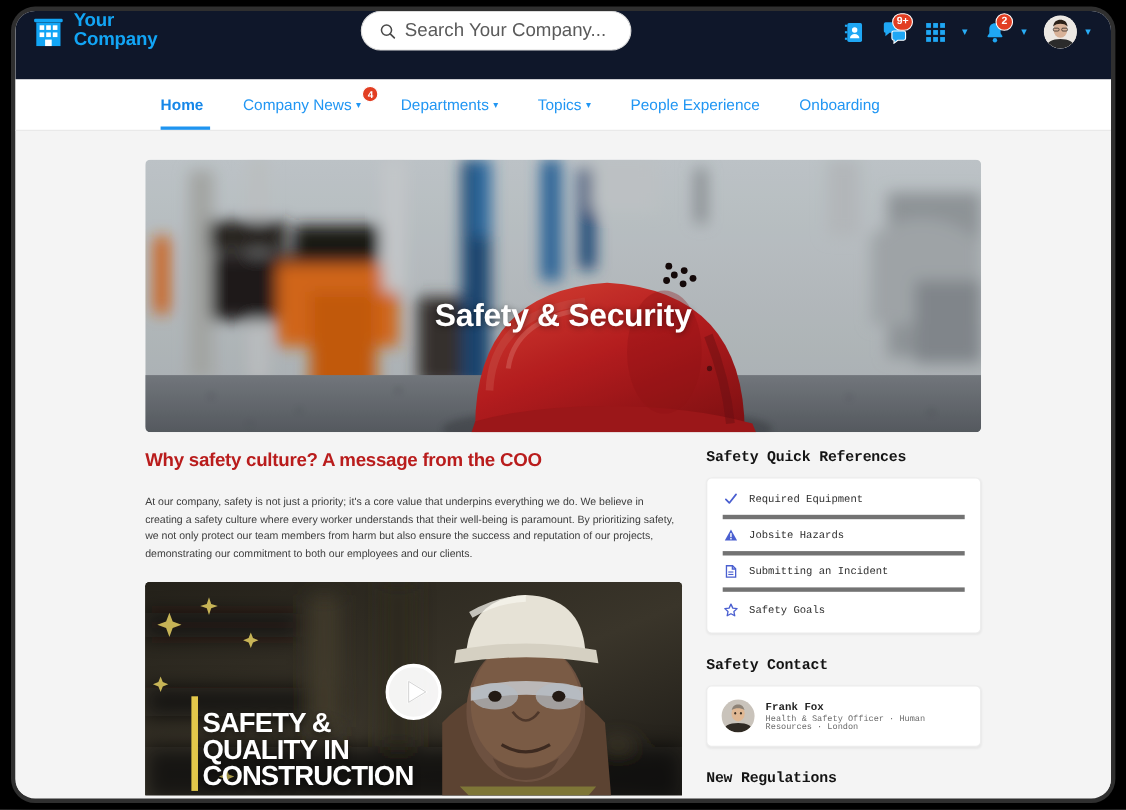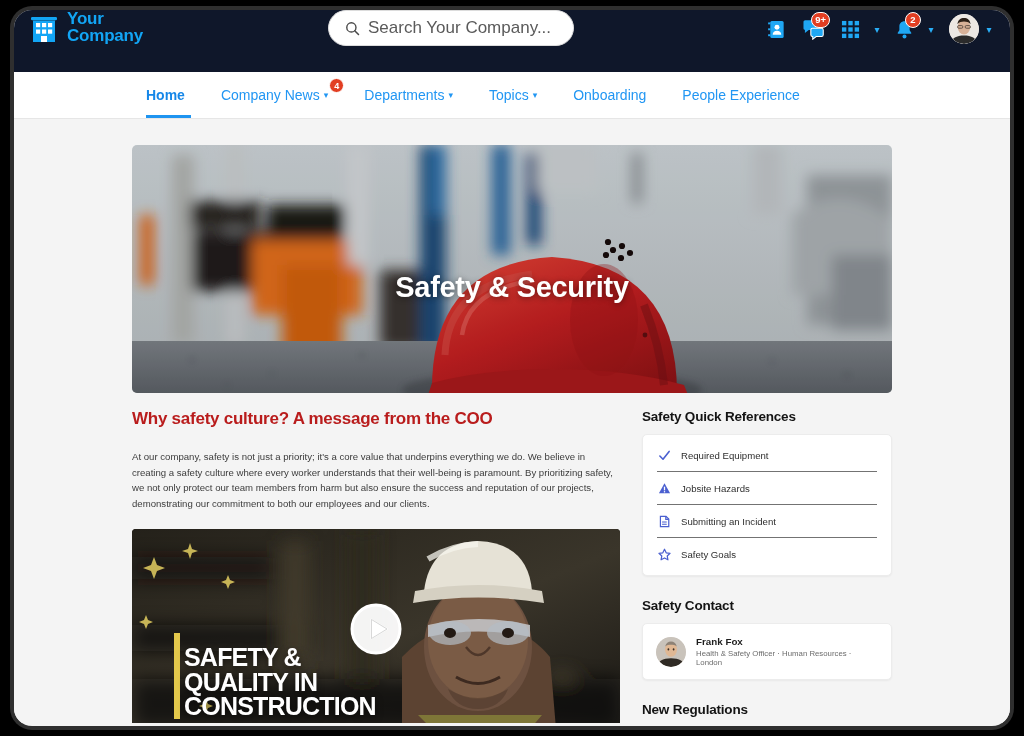--- a/index.html
+++ b/index.html
@@ -177,21 +177,21 @@
     color: #ffffff;
     font-size: 29px;
     font-weight: bold;
     letter-spacing: -0.3px;
     text-shadow: 0 1px 6px rgba(0,0,0,0.45);
   }
 
   
   .cols { display: flex; gap: 22px; margin-top: 16px; }
   .col-main { width: 488px; flex: 0 0 488px; }
-  .col-side { width: 250px; flex: 0 0 250px; }
+  .col-side { width: 250px; flex: 0 0 250px; font-family: Liberation Mono, monospace; }
 
   .article-title {
     font-size: 17px;
     font-weight: bold;
     color: #b91c1c;
     letter-spacing: -0.25px;
     margin-bottom: 20px;
   }
   .article-body {
     font-size: 9.6px;
@@ -245,21 +245,21 @@
   .card {
     background: #ffffff;
     border-radius: 5px;
     border: 1px solid #ececec;
     box-shadow: 0 1px 2px rgba(0,0,0,0.05);
   }
   .qr-list { padding: 4px 14px; }
   .qr-item {
     display: flex; align-items: center; gap: 10px;
     height: 33px;
-    border-bottom: 1px solid #737373;
+    border-bottom: 4px solid #737373;
     cursor: pointer;
   }
   .qr-item:last-child { border-bottom: none; }
   .qr-label { font-size: 9.6px; color: #2e2e2e; }
   .qr-ico { width: 14px; height: 14px; flex: 0 0 14px; display:flex; align-items:center; justify-content:center; }
 
   .contact { display: flex; align-items: center; gap: 10px; padding: 12px 13px; cursor: pointer; }
   .contact-av { width: 30px; height: 30px; border-radius: 50%; overflow: hidden; flex: 0 0 30px; background: #d8d2cb; }
   .contact-name { font-size: 9.8px; font-weight: bold; color: #1e1e1e; margin-bottom: 2px; }
   .contact-role { font-size: 7.8px; color: #6c6c6c; }
@@ -379,24 +379,24 @@
     </div>
     <div class="nav-item">
       <span>Departments</span>
       <span class="nav-caret">▾</span>
     </div>
     <div class="nav-item">
       <span>Topics</span>
       <span class="nav-caret">▾</span>
     </div>
     <div class="nav-item">
+      <span>People Experience</span>
+    </div>
+    <div class="nav-item">
       <span>Onboarding</span>
-    </div>
-    <div class="nav-item">
-      <span>People Experience</span>
     </div>
   </div>
 
   <div class="page">
   <div class="page-inner">
 
     <div class="hero">
       <svg width="760" height="248" viewBox="0 0 760 248" preserveAspectRatio="none">
         <defs>
           <linearGradient id="skyg" x1="0" y1="0" x2="0" y2="1">

